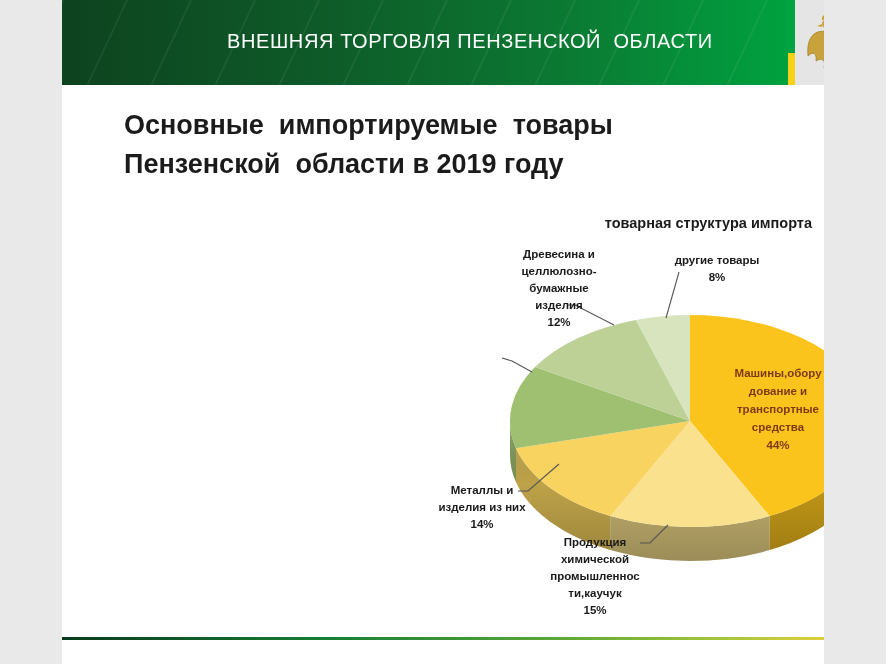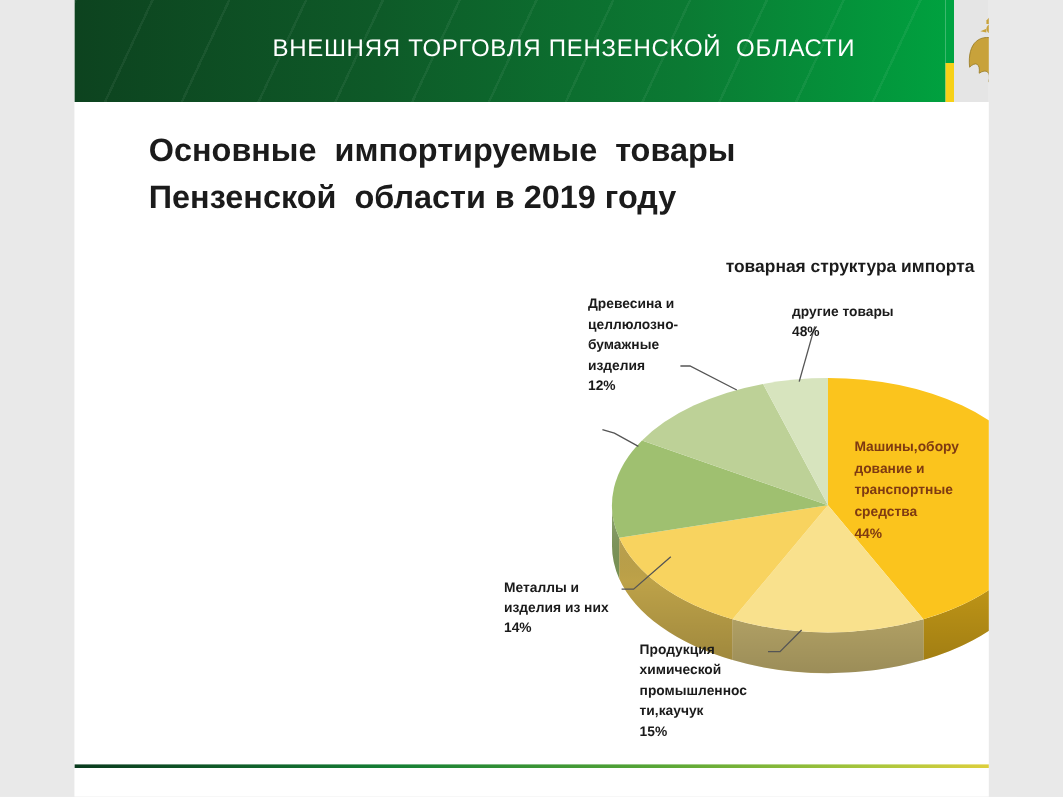--- a/index.html
+++ b/index.html
@@ -39,21 +39,21 @@
     font-size:16px;color:#222222;line-height:22px;text-align:justify;
   }
   
   .chart-title{
     position:absolute;left:420px;top:215px;width:330px;text-align:right;
     font-size:14.5px;font-weight:bold;color:#1b1b1b;
   }
   #pie-svg{position:absolute;left:420px;top:240px;}
   .pie-label{
     position:absolute;font-size:11.5px;font-weight:bold;color:#1a1a1a;
-    line-height:17px;text-align:left;white-space:pre-line;
+    line-height:17px;text-align:center;white-space:pre-line;
   }
   .pie-label.tight{line-height:15.5px;}
   .pie-label.inside{line-height:18px;}
   
   .footer-line{
     position:absolute;left:0;top:637px;width:886px;height:3px;
     background:linear-gradient(90deg,#0a3b1e 0%,#157f35 30%,#58a636 55%,#a8c63c 75%,#f0d23c 90%,#ffd800 100%);
   }
   .page-number{position:absolute;left:800px;top:618px;width:50px;text-align:center;
     color:#8c8c8c;font-size:14px;}
@@ -148,19 +148,19 @@
 15%</div>
   <div class="pie-label" style="left:358px;top:482px;width:124px;">Металлы и
 изделия из них
 14%</div>
   <div class="pie-label" style="left:428px;top:246px;width:138px;">Древесина и
 целлюлозно-
 бумажные
 изделия
 12%</div>
   <div class="pie-label" style="left:598px;top:252px;width:114px;">другие товары
-48%</div>
+8%</div>
 
   <div class="footer-line"></div>
   <div class="page-number">2</div>
   <div class="site-link">customs.ru</div>
 
 </div>
 
 </body></html>

